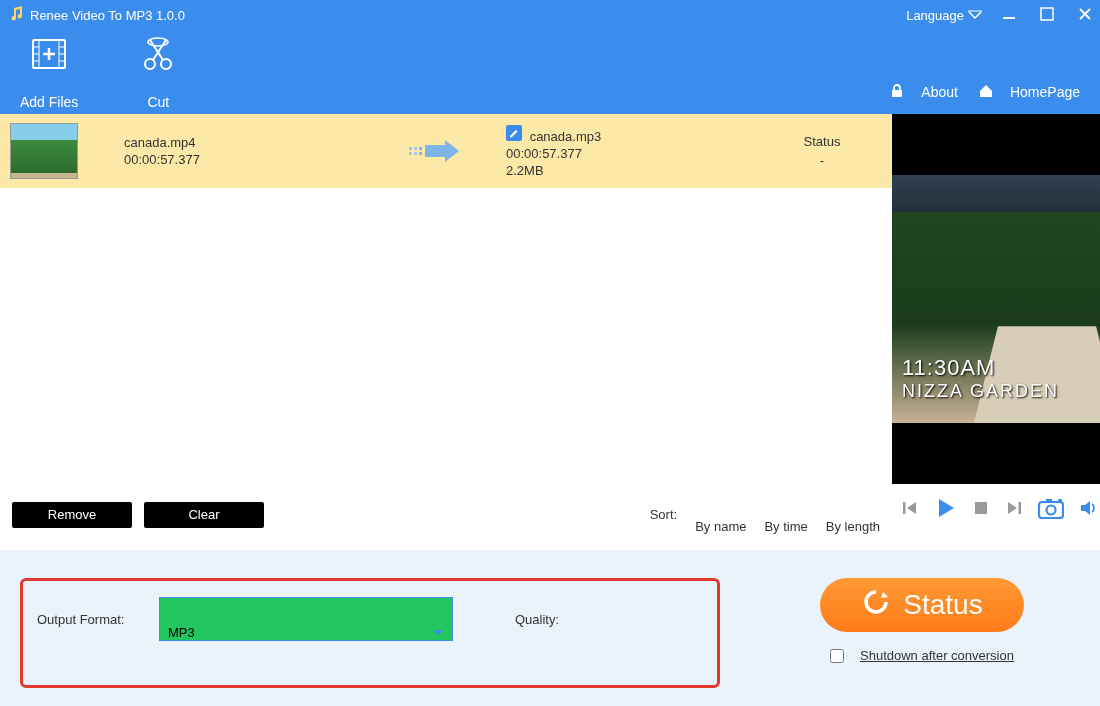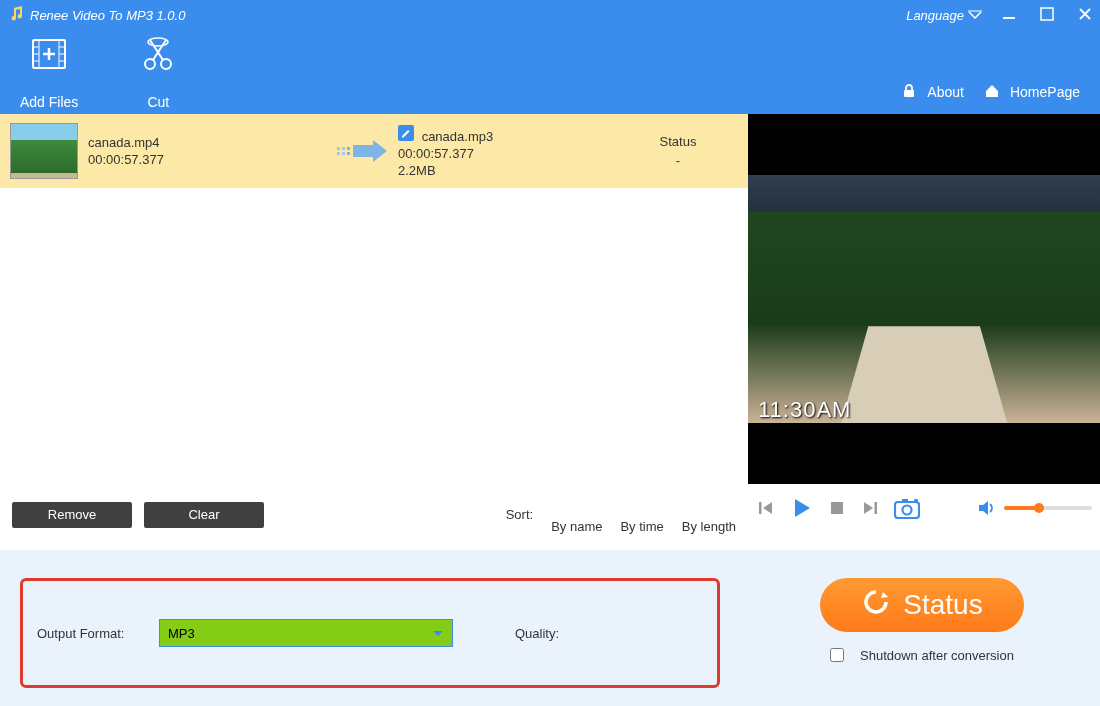--- a/index.html
+++ b/index.html
@@ -7,21 +7,20 @@
 
 
 .titlebar {
   height: 30px;
   background: linear-gradient(to bottom, #3b8ded, #3b8ded);
   color: #fff;
   display: flex;
   align-items: center;
   padding: 0 8px;
   font-size: 13px;
-  font-style: italic;
 }
 .titlebar .logo-icon { margin-right: 6px; }
 .titlebar .title { flex: 1; }
 .titlebar .language { display: flex; gap: 4px; cursor: pointer; margin-right: 20px; }
 .titlebar .win-controls { display: flex; gap: 24px; }
 .titlebar .win-controls span { cursor: pointer; }
 
 
 .toolbar {
   height: 84px;
@@ -40,41 +39,42 @@
   margin-right: 60px;
   font-size: 14px;
 }
 .toolbar-btn svg { width: 40px; height: 40px; }
 .toolbar-right {
   margin-left: auto;
   display: flex;
   gap: 20px;
   font-size: 14px;
 }
-.toolbar-right .link { display: flex; align-items: center; gap: 10px; cursor: pointer; margin-top: 40px; }
+.toolbar-right .link { display: flex; align-items: center; gap: 16px; cursor: pointer; margin-top: 40px; }
 
 
 .main {
   display: flex;
   height: calc(706px - 30px - 84px - 156px);
 }
 .filelist {
   flex: 1;
   display: flex;
   flex-direction: column;
   background: #fff;
 }
 .file-row {
   display: flex;
   align-items: center;
   background: #fde9a7;
   padding: 25px 10px;
   height: 74px;
   font-size: 13px;
   color: #333;
+  gap: 36px;
 }
 .file-row .thumb {
   width: 68px;
   height: 56px;
   margin-right: 10px;
   background: linear-gradient(to bottom, #87ceeb 0%, #87ceeb 30%, #3d8b3d 30%, #2d6b2d 90%, #c8b890 90%);
   position: relative;
   border: 1px solid #999;
 }
 .file-row .src-info, .file-row .dst-info { display: flex; flex-direction: column; gap: 2px; width: 240px; }
@@ -83,21 +83,21 @@
 .file-row .edit-icon { display: inline-flex; align-items: center; margin-right: 4px; }
 .filelist-spacer { flex: 1; }
 
 .list-controls {
   display: flex;
   align-items: center;
   padding: 8px 12px 16px;
   gap: 12px;
 }
 .btn-blue {
-  background: #404040;
+  background: #000000;
   color: #fff;
   border: none;
   width: 120px;
   height: 26px;
   font-size: 13px;
   cursor: pointer;
   border-radius: 2px;
 }
 .sort-area { margin-left: auto; display: flex; gap: 18px; font-size: 13px; color: #333; align-items: center; }
 .sort-area .sort-label { font-weight: normal; }
@@ -135,21 +135,21 @@
   content: "";
   position: absolute;
   left: 50%; top: 50%;
   width: 40%; height: 100%;
   transform: translate(-50%, -18%) perspective(400px) rotateX(58deg);
   background: #d8cdb6;
 }
 .preview .video-frame .overlay-text {
   position: absolute;
   left: 10px;
-  bottom: 0;
+  bottom: 21px;
   color: #fff;
   text-shadow: 1px 1px 2px #000;
   font-family: "Times New Roman", serif;
 }
 .preview .video-frame .overlay-text .time { font-size: 22px; letter-spacing: 1px; }
 .preview .video-frame .overlay-text .place { font-size: 18px; letter-spacing: 2px; }
 
 .preview .player-controls {
   display: flex;
   align-items: center;
@@ -172,32 +172,32 @@
   display: flex;
   padding: 28px 20px 18px;
   gap: 100px;
 }
 .settings-box {
   border: 3px solid #e23a2f;
   border-radius: 6px;
   padding: 16px 14px;
   width: 700px;
   display: flex;
-  flex-direction: row;
+  flex-direction: column;
   gap: 18px;
 }
 .settings-row { display: flex; align-items: center; gap: 12px; }
 .settings-row label { font-size: 13px; color: #333; width: 110px; }
 .settings-row .quality-label { width:auto; margin-left:50px; margin-right:6px; }
 .dropdown {
   border: 1px solid #3b8ded;
-  background: #84cc16;
-  height: 28px;
-  display: flex;
-  align-items: center;
+  background: #22c55e;
+  height: 44px;
+  display: flex;
+  align-items: flex-end;
   padding: 0 8px;
   font-size: 13px;
   cursor: pointer;
   position: relative;
 }
 .dropdown.format { width: 294px; }
 .dropdown.quality { width: 158px; }
 .dropdown .caret { position: absolute; right: 8px; color: #3b8ded; }
 .text-input {
   border: 1px solid #3b8ded;
@@ -231,21 +231,21 @@
   color: #fff;
   font-size: 28px;
   font-weight: 400;
   display: flex;
   align-items: center;
   justify-content: center;
   gap: 12px;
   cursor: pointer;
   border: none;
 }
-.checkbox-row { display: flex; align-items: flex-start; gap: 16px; font-size: 13px; color: #333; }
+.checkbox-row { display: flex; align-items: center; gap: 16px; font-size: 13px; color: #333; text-decoration: underline; }
 .checkbox-row input { width: 14px; height: 14px; }
 </style>
 </head>
 <body>
 
 <div class="titlebar">
   <span class="logo-icon">
     <svg width="16" height="16" viewBox="0 0 16 16">
         <path fill="#ffd45c" d="M6 2 L14 0 V10 A2.2 2.2 0 1 1 12 8 V3 L8 4 V12 A2.2 2.2 0 1 1 6 10 Z"></path>
       </svg>
@@ -373,20 +373,21 @@
         <span class="sort-opt">By length</span>
       </div>
     </div>
   </div>
 
   <div class="preview">
     <div class="video-area">
       <div class="video-frame">
         <div class="overlay-text">
           <div class="time">11:30AM</div>
+          <div class="place">NIZZA GARDEN</div>
         </div>
       </div>
     </div>
     <div class="player-controls">
       <span class="pc-btn gray">
         <svg width="20" height="20" viewBox="0 0 20 20">
             <rect x="3" y="4" width="2.5" height="12" fill="currentColor"></rect>
             <path d="M16 4 L7 10 L16 16 Z" fill="currentColor"></path>
           </svg>
       </span>

